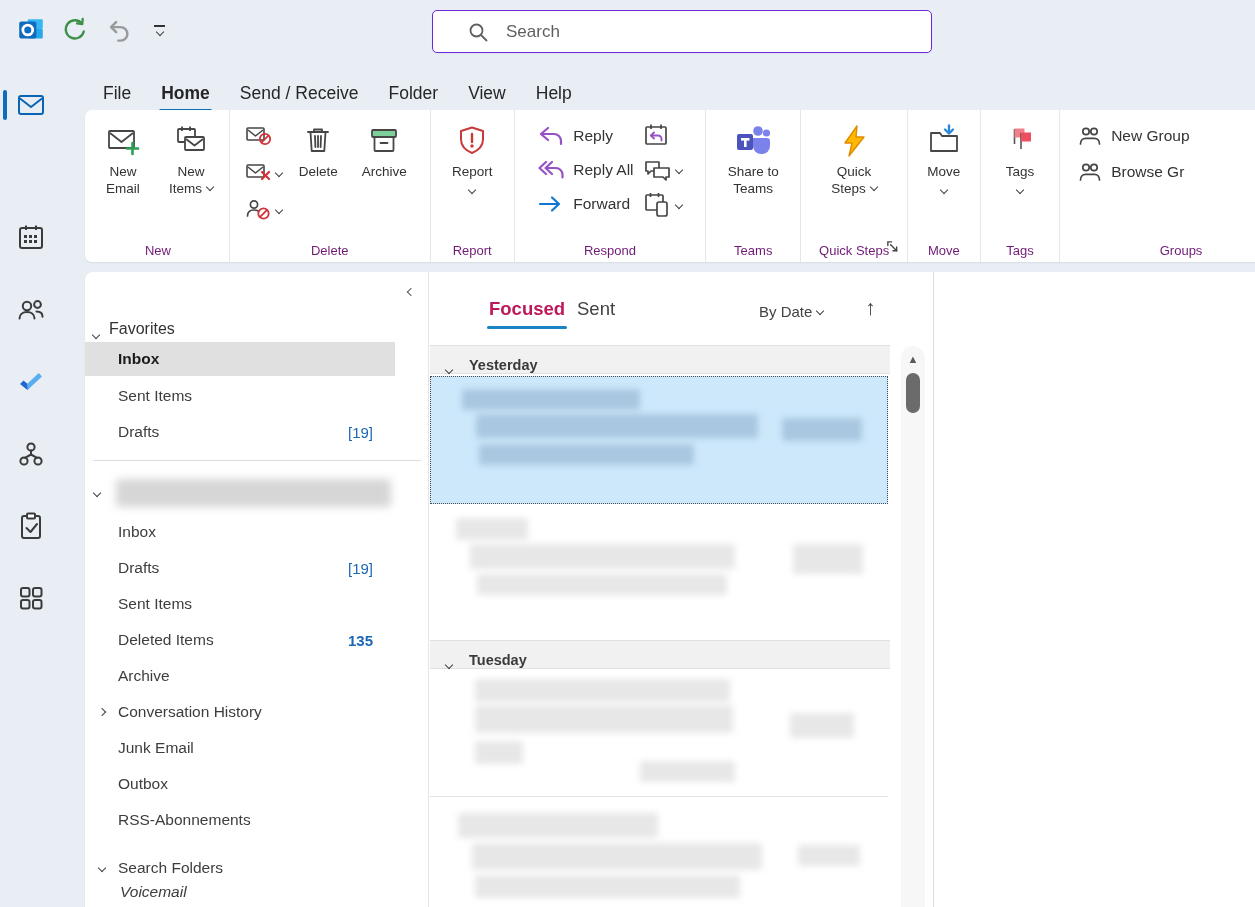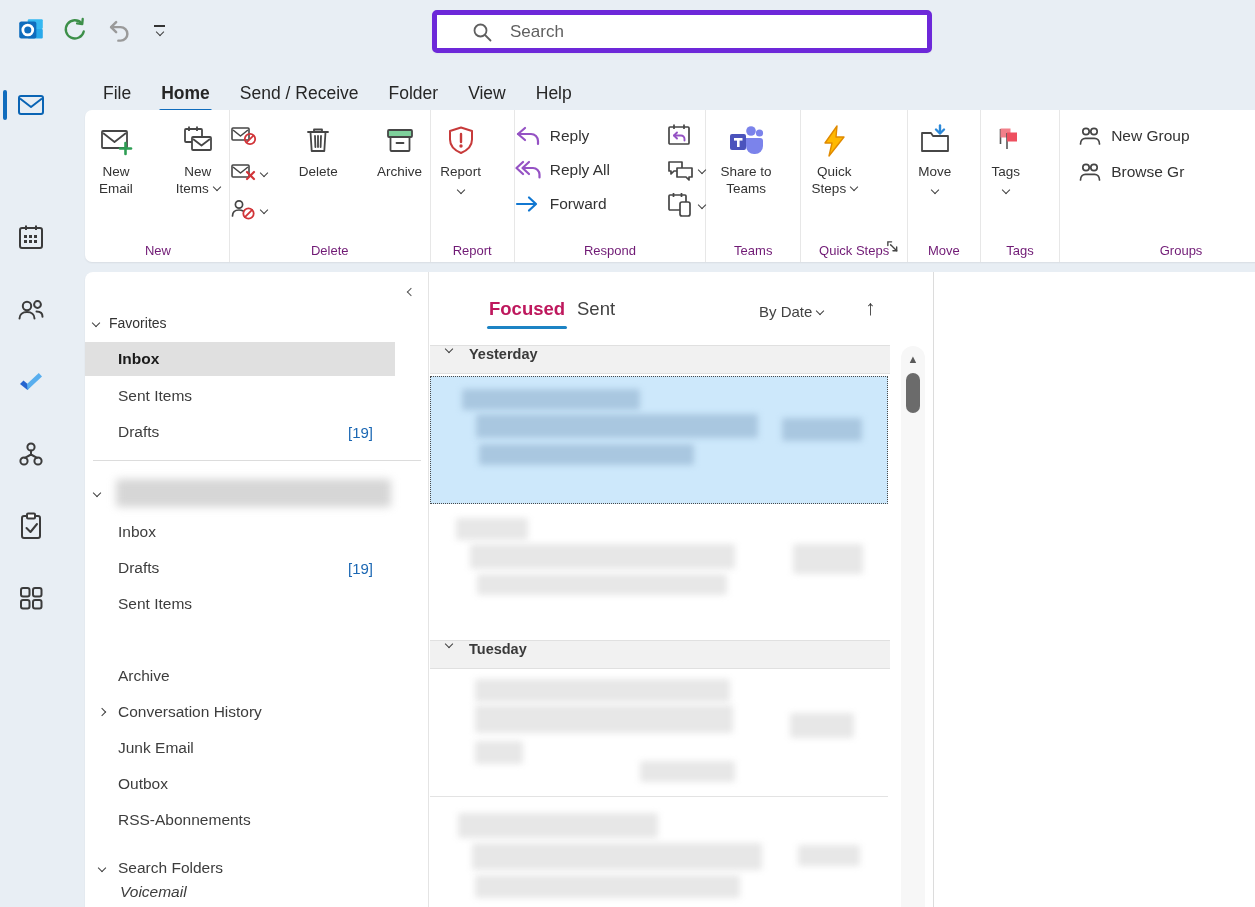--- a/index.html
+++ b/index.html
@@ -6,42 +6,42 @@
   html,body { width:1255px; height:907px; overflow:hidden; }
   body { position:relative; background:#e8eef4; font-family:"Liberation Sans",sans-serif; color:#3d3d3d; }
 
   
   .titlebar { position:absolute; left:0; top:0; width:1255px; height:62px; }
   .qat { position:absolute; left:16px; top:15px; display:flex; align-items:center; gap:14px; }
   .qat .qbtn { width:30px; height:30px; display:flex; align-items:center; justify-content:center; }
   .qat-chev { display:flex; flex-direction:column; align-items:center; gap:2px; margin-left:6px; }
   .qat-chev .bar { width:11px; height:2px; background:#333; }
   .searchbox { position:absolute; left:432px; top:10px; width:500px; height:43px; background:#fff;
-               border:5px solid #6d28d9; border-radius:5px; display:flex; align-items:center;
+               border:1px solid #6d28d9; border-radius:5px; display:flex; align-items:center;
                box-shadow:0 1px 2px rgba(0,0,0,.04); cursor:text; }
   .searchbox svg { margin-left:34px; }
   .searchbox .ph { margin-left:17px; font-size:17px; color:#5f5f5f; }
 
   
   .appbar { position:absolute; left:0; top:62px; width:62px; bottom:0; }
   .appicon { position:absolute; left:16px; width:30px; height:30px; display:flex; align-items:center; justify-content:center; }
   .active-bar { position:absolute; left:3px; width:4px; height:30px; border-radius:3px; background:#0f6cbd; }
 
   
   .menubar { position:absolute; left:88px; top:76px; height:34px; display:flex; align-items:center; }
   .mtab { position:relative; padding:4px 15px; font-size:17.5px; color:#262626; cursor:pointer; }
   .mtab.active { font-weight:700; }
   .mtab.active::after { content:""; position:absolute; left:13px; right:13px; bottom:-4px; height:3px;
                         background:#0f6cbd; border-radius:2px; }
 
   
   .ribbon { position:absolute; left:85px; top:110px; width:1178px; height:152px; background:#fff;
             border-radius:7px; box-shadow:0 1px 2px rgba(0,0,0,.07); display:flex; padding-left:2px; }
   .rg { position:relative; height:100%; border-right:1px solid #e7e7e7; padding:8px 0 24px; 
-        display:flex; justify-content:space-between; }
+        display:flex; justify-content:center; }
   .rg-label { position:absolute; bottom:4px; left:0; right:0; text-align:center; font-size:13px; color:#701a75; }
   .bigbtn { display:flex; flex-direction:column; align-items:center; padding-top:6px; gap:6px;
             font-size:13.5px; color:#333; text-align:center; line-height:1.25; cursor:pointer; }
   .cv, .cvr, .cvl { width:6px; height:6px; border-right:1.6px solid #3f3f3f; border-bottom:1.6px solid #3f3f3f;
         display:inline-block; transform:rotate(45deg); vertical-align:3px; margin-left:5px; }
   .cvr { transform:rotate(-45deg); }
   .cvl { transform:rotate(135deg); }
   .smallcol { display:flex; flex-direction:column; gap:10px; padding-top:4px; }
   .srow { display:flex; align-items:center; gap:2px; cursor:pointer; }
   .menucol { display:flex; flex-direction:column; gap:7px; padding-top:4px; }
@@ -50,22 +50,22 @@
   .irow { display:flex; align-items:center; height:26px; cursor:pointer; }
   .launcher { position:absolute; right:8px; bottom:5px; cursor:pointer; }
 
   
   .content { position:absolute; left:85px; top:272px; width:1178px; height:635px; background:#fff;
              border-radius:8px 0 0 0; box-shadow:0 1px 2px rgba(0,0,0,.07); overflow:hidden; }
 
   
   .folderpane { position:absolute; left:0; top:0; bottom:0; width:344px; border-right:1px solid #e4e4e4; }
   .collapse { position:absolute; right:14px; top:12px; cursor:pointer; }
-  .fheader { position:absolute; left:8px; height:30px; display:flex; align-items:center; gap:10px;
-             font-size:14px; color:#333; cursor:pointer; }
+  .fheader { position:absolute; left:8px; height:30px; display:flex; align-items:flex-end; gap:10px;
+             font-size:16px; color:#333; cursor:pointer; }
   .frow { position:absolute; left:0; width:336px; height:34px; display:flex; align-items:center;
           font-size:15.5px; color:#3d3d3d; cursor:pointer; }
   .frow .ftxt { margin-left:33px; }
   .frow.sel { background:#e0e0e0; width:310px; font-weight:700; color:#1b1b1b; }
   .frow .cnt { position:absolute; right:48px; color:#1b67b3; font-size:15px; }
   .frow .cnt.b { font-weight:700; }
   .frow .fchev { position:absolute; left:9px; }
   .frow.italic .ftxt { font-style:italic; margin-left:35px; }
   .fdivider { position:absolute; left:8px; width:328px; height:1px; background:#dcdcdc; }
   .fblur { width:275px; height:28px; background:#d6d6d6; border-radius:3px; filter:blur(4px); }
@@ -75,21 +75,21 @@
   .maillist { position:absolute; left:344px; top:0; bottom:0; right:0; }
   .tab { position:absolute; top:26px; font-size:18.5px; cursor:pointer; }
   .tab.focused { left:60px; color:#be185d; font-weight:700; }
   .tab.focused::after { content:""; position:absolute; left:-2px; right:-2px; bottom:-9px; height:3px;
                         background:#1c83c4; border-radius:2px; }
   .tab.other { left:148px; color:#424242; }
   .sortby { position:absolute; left:330px; top:31px; font-size:15px; color:#424242; cursor:pointer; }
   .sortdir { position:absolute; left:436px; top:24px; font-size:21px; color:#3b3b3b; cursor:pointer; }
   .lgroup { position:absolute; left:1px; width:460px; height:29px; background:#f1f1f1;
             border-top:1px solid #e0e0e0; border-bottom:1px solid #e0e0e0;
-            display:flex; align-items:flex-start; font-size:14.5px; font-weight:700; color:#3a3a3a; cursor:pointer; }
+            display:flex; align-items:flex-end; font-size:14.5px; font-weight:700; color:#3a3a3a; cursor:pointer; }
   .lgroup .gchev { margin-left:16px; margin-right:17px; }
   .eitem { position:absolute; left:1px; width:458px; cursor:pointer; }
   .eitem.sel { background:#cde8fb; outline:1px dotted #4a4a4a; outline-offset:-1px; }
   .eitem .blk { position:absolute; border-radius:2px; filter:blur(3px); background:#e7e7e7; }
   .eitem.sel .blk { background:#a9c7e0; }
 
   
   .sbtrack { position:absolute; left:472px; top:74px; bottom:0; width:24px; background:#f7f7f7;
              border-radius:12px 12px 0 0; }
   .sbarrow { position:absolute; left:0; right:0; top:7px; text-align:center; font-size:11px; color:#5a5a5a; cursor:pointer; }
@@ -473,20 +473,24 @@
     <div class="frow" style="top:243px">
       <span class="ftxt">Inbox</span>
     </div>
     <div class="frow" style="top:279px">
       <span class="ftxt">Drafts</span>
       <span class="cnt">[19]</span>
     </div>
     <div class="frow" style="top:315px">
       <span class="ftxt">Sent Items</span>
     </div>
+    <div class="frow" style="top:351px">
+      <span class="ftxt">Deleted Items</span>
+      <span class="cnt b">135</span>
+    </div>
     <div class="frow" style="top:387px">
       <span class="ftxt">Archive</span>
     </div>
     <div class="frow" style="top:423px">
       <i class="cvr fchev"></i>
       <span class="ftxt">Conversation History</span>
     </div>
     <div class="frow" style="top:459px">
       <span class="ftxt">Junk Email</span>
     </div>

